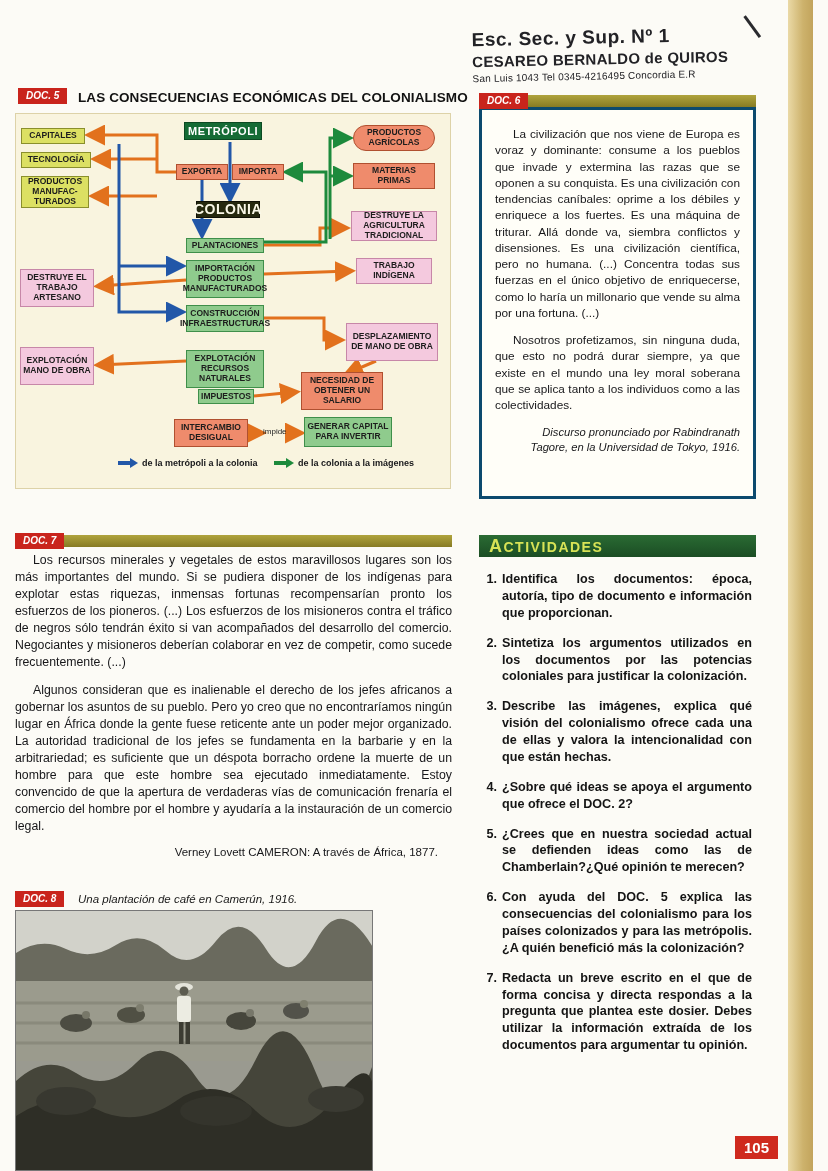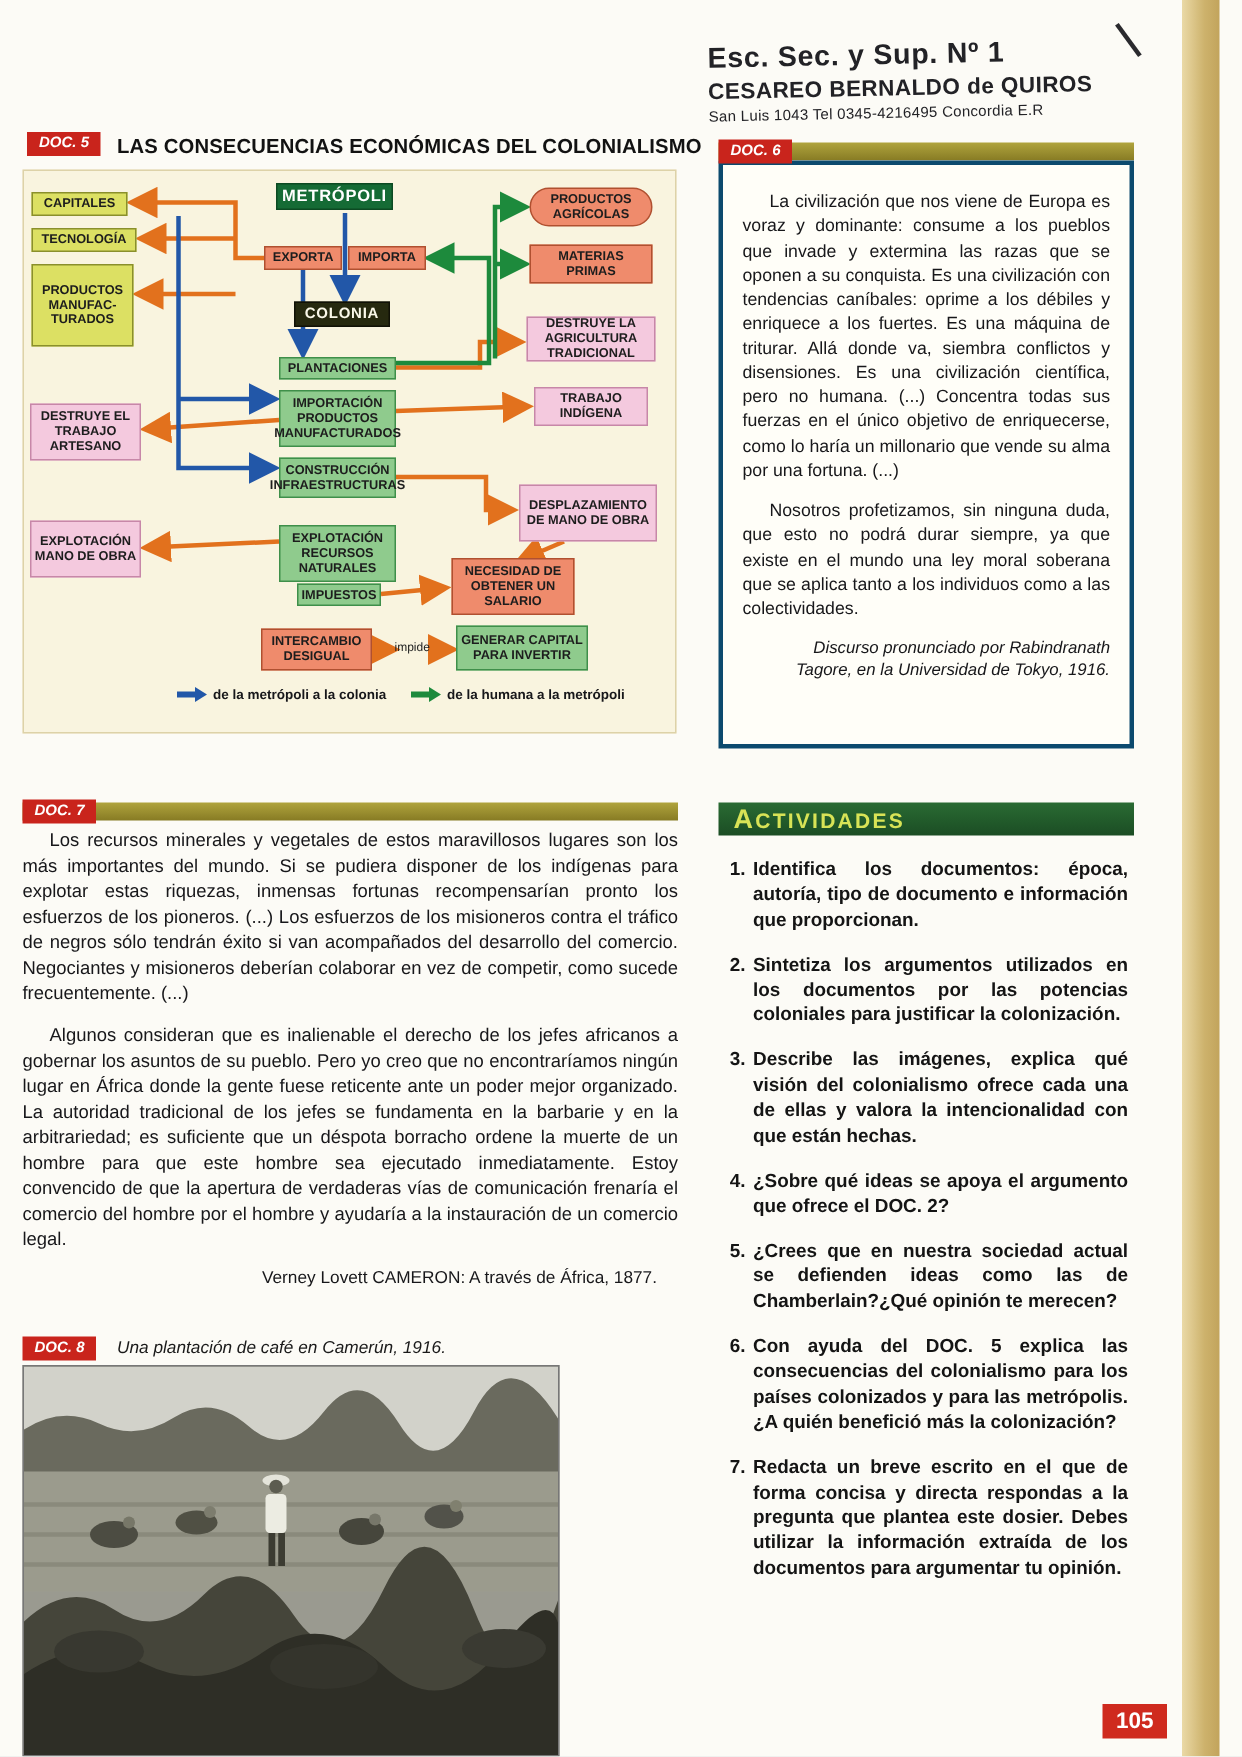--- a/index.html
+++ b/index.html
@@ -36,21 +36,21 @@
     background:#f9f4df; border:1px solid #ddd2a8; }
   .chart svg.arrows { position:absolute; left:0; top:0; }
   .box { position:absolute; display:flex; align-items:center; justify-content:center;
     text-align:center; font-weight:bold; font-size:8.5px; line-height:1.15; padding:1px 2px;
     box-sizing:border-box; border:1px solid rgba(60,50,10,.45); color:#1d1d1d; }
   .c-yellow { background:#dce063; border-color:#8a8f2c; }
   .c-salmon { background:#ef8b6c; border-color:#b05030; }
   .c-pink   { background:#f4c9de; border-color:#c787a8; }
   .c-green  { background:#8fcb8d; border-color:#3f8f4a; }
   .c-metropoli { background:#156b35; border-color:#0c4a22; color:#fff; font-size:11px; letter-spacing:.5px; }
-  .c-colonia   { background:#26290f; border-color:#101106; color:#faf8e8; font-size:10px; letter-spacing:.5px; }
+  .c-colonia   { background:#26290f; border-color:#101106; color:#faf8e8; font-size:14px; letter-spacing:.5px; }
   .impide { position:absolute; font-size:8px; line-height:10px; color:#222; }
   .legend-item { position:absolute; display:flex; align-items:center; gap:4px; font-size:9px; font-weight:bold; }
   .legend-arrow { display:inline-flex; align-items:center; }
   .legend-arrow .tail { width:12px; height:4px; }
   .legend-arrow .tri { width:0; height:0; border-top:5px solid transparent;
     border-bottom:5px solid transparent; border-left:8px solid; }
 
   
   .doc-text p { margin:0 0 11px; text-indent:18px; text-align:justify; line-height:1.38; }
   .doc6-box { position:absolute; left:479px; top:107px; width:277px; height:392px;
@@ -132,21 +132,21 @@
       <g stroke="#1d8a3c" fill="none" stroke-width="3">
         <polyline points="248,128 310,128 310,58 272,58" marker-end="url(#mg)"></polyline>
         <polyline points="314,125 314,24 332,24" marker-end="url(#mg)"></polyline>
         <polyline points="314,62 332,62" marker-end="url(#mg)"></polyline>
       </g>
     </svg>
 
     <div class="box c-metropoli" style="left:168px; top:8px;  width:78px; height:18px;">METRÓPOLI</div>
     <div class="box c-yellow" style="left:5px;  top:14px; width:64px; height:16px;">CAPITALES</div>
     <div class="box c-yellow" style="left:5px;  top:38px; width:70px; height:16px;">TECNOLOGÍA</div>
-    <div class="box c-yellow" style="left:5px;  top:62px; width:68px; height:55px;">PRODUCTOS MANUFAC- TURADOS</div>
+    <div class="box c-yellow" style="left:5px;  top:62px; width:68px; height:32px;">PRODUCTOS MANUFAC- TURADOS</div>
     <div class="box c-salmon" style="left:160px; top:50px; width:52px; height:16px;">EXPORTA</div>
     <div class="box c-salmon" style="left:216px; top:50px; width:52px; height:16px;">IMPORTA</div>
     <div class="box c-colonia" style="left:180px; top:87px; width:64px; height:17px;">COLONIA</div>
     <div class="box c-green" style="left:170px; top:124px; width:78px; height:15px;">PLANTACIONES</div>
     <div class="box c-green" style="left:170px; top:146px; width:78px; height:38px;">IMPORTACIÓN PRODUCTOS MANUFACTURADOS</div>
     <div class="box c-green" style="left:170px; top:191px; width:78px; height:27px;">CONSTRUCCIÓN INFRAESTRUCTURAS</div>
     <div class="box c-green" style="left:170px; top:236px; width:78px; height:38px;">EXPLOTACIÓN RECURSOS NATURALES</div>
     <div class="box c-green" style="left:182px; top:275px; width:56px; height:15px;">IMPUESTOS</div>
     <div class="box c-salmon" style="left:158px; top:305px; width:74px; height:28px;">INTERCAMBIO DESIGUAL</div>
     <div class="impide" style="left:247px; top:313px;">impide</div>
@@ -165,21 +165,21 @@
         <span class="tail" style="background:#2257a8;"></span>
           <span class="tri" style="border-left-color:#2257a8;"></span>
       </span>
       <span>de la metrópoli a la colonia</span>
     </div>
     <div class="legend-item" style="left:258px; top:344px;">
       <span class="legend-arrow">
         <span class="tail" style="background:#1d8a3c;"></span>
           <span class="tri" style="border-left-color:#1d8a3c;"></span>
       </span>
-      <span>de la humana a la metrópoli</span>
+      <span>de la colonia a la imágenes</span>
     </div>
   </div>
 
   <div class="doc-bar" style="left:479px; top:95px; width:277px;"></div>
   <div class="doc-label" style="left:479px; top:93px;">DOC. 6</div>
   <div class="doc6-box doc-text">
     <p>La civilización que nos viene de Europa es voraz y dominante: consume a los pueblos que invade y extermina las razas que se oponen a su conquista. Es una civilización con tendencias caníbales: oprime a los débiles y enriquece a los fuertes. Es una máquina de triturar. Allá donde va, siembra conflictos y disensiones. Es una civilización científica, pero no humana. (...) Concentra todas sus fuerzas en el único objetivo de enriquecerse, como lo haría un millonario que vende su alma por una fortuna. (...)</p>
     <p>Nosotros profetizamos, sin ninguna duda, que esto no podrá durar siempre, ya que existe en el mundo una ley moral soberana que se aplica tanto a los individuos como a las colectividades.</p>
     <div class="attr">Discurso pronunciado por Rabindranath Tagore, en la Universidad de Tokyo, 1916.</div>
   </div>

